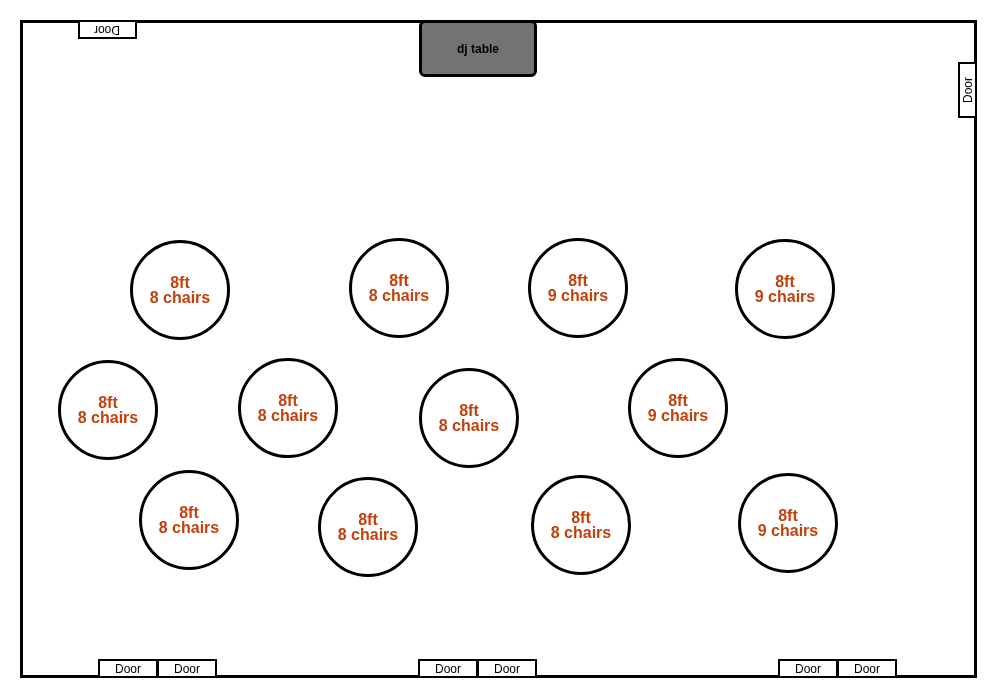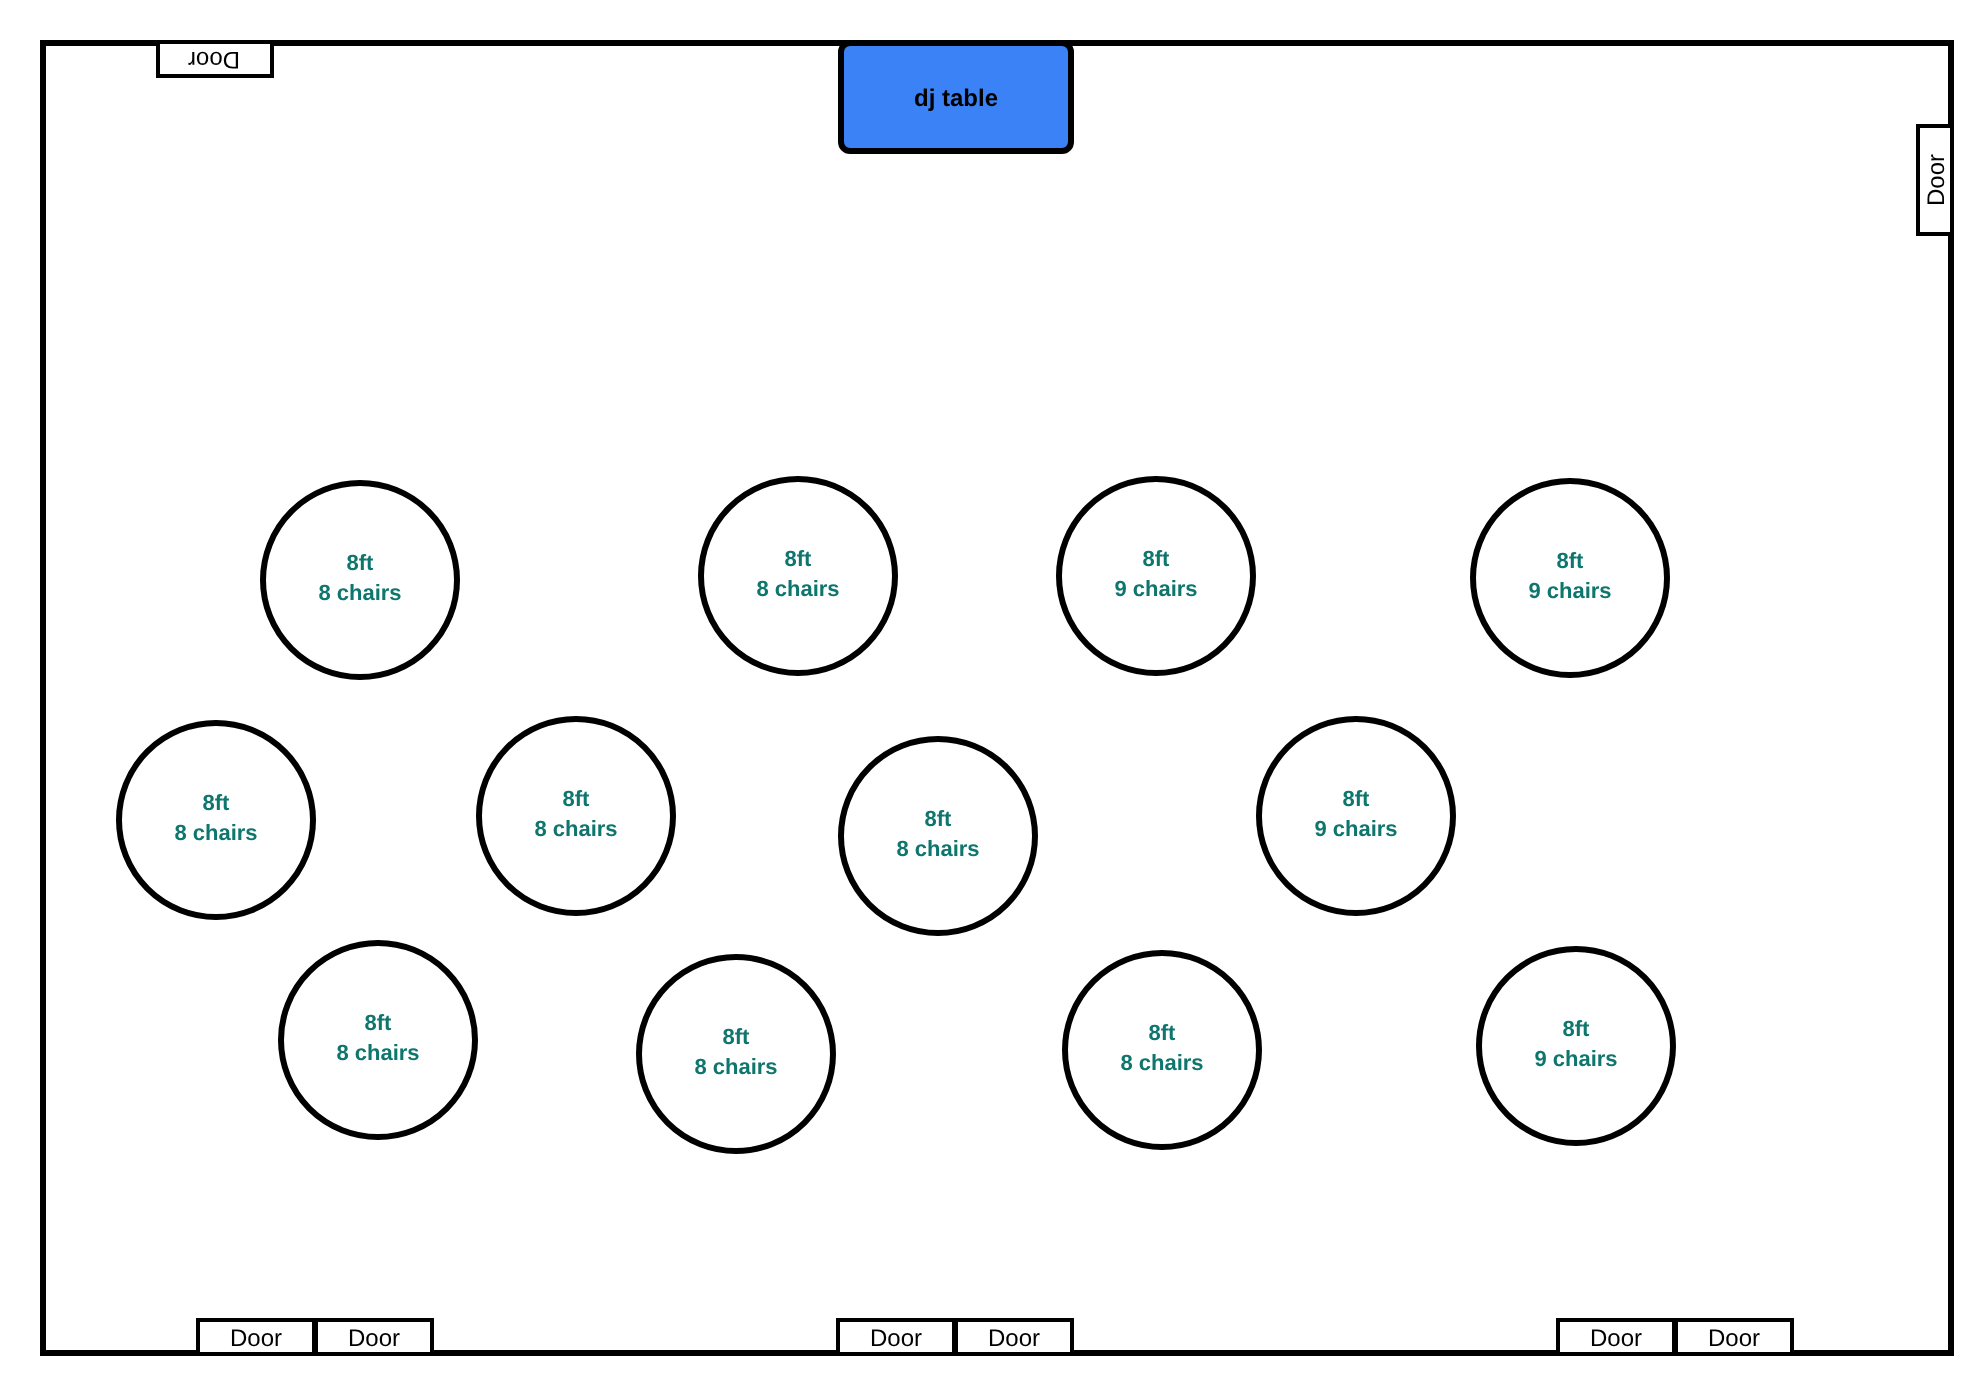--- a/index.html
+++ b/index.html
@@ -20,21 +20,21 @@
 
   .room {
     position: absolute;
     left: 20px; top: 20px;
     width: 957px; height: 658px;
     border: 3px solid #000;
     background: #fff;
     z-index: 1;
   }
 
-  .shape { position: absolute; z-index: 2; background: #3b82f6; }
+  .shape { position: absolute; z-index: 2; background: #737373; }
 
   .dj-table {
     left: 419px; top: 20px;
     width: 118px; height: 57px;
     border: 3px solid #000;
     border-radius: 6px;
     display: flex; align-items: center; justify-content: center;
   }
   .dj-table .lbl { font-size: 12px; font-weight: bold; color: #000; }
 
@@ -73,21 +73,21 @@
   .table {
     position: absolute; z-index: 2;
     width: 100px; height: 100px;
     border: 3px solid #000;
     border-radius: 50%;
     background: #fff;
     display: flex; align-items: center; justify-content: center;
   }
   .table .table-label {
     text-align: center;
-    font-size: 11px; font-weight: bold; color: #0f766e;
+    font-size: 16px; font-weight: bold; color: #c2410c;
     line-height: 15px;
   }
   .table .line { display: block; white-space: nowrap; }
 
   .t1  { left: 130px; top: 240px; }
   .t2  { left: 349px; top: 238px; }
   .t3  { left: 528px; top: 238px; }
   .t4  { left: 735px; top: 239px; }
   .t5  { left: 58px;  top: 360px; }
   .t6  { left: 238px; top: 358px; }

